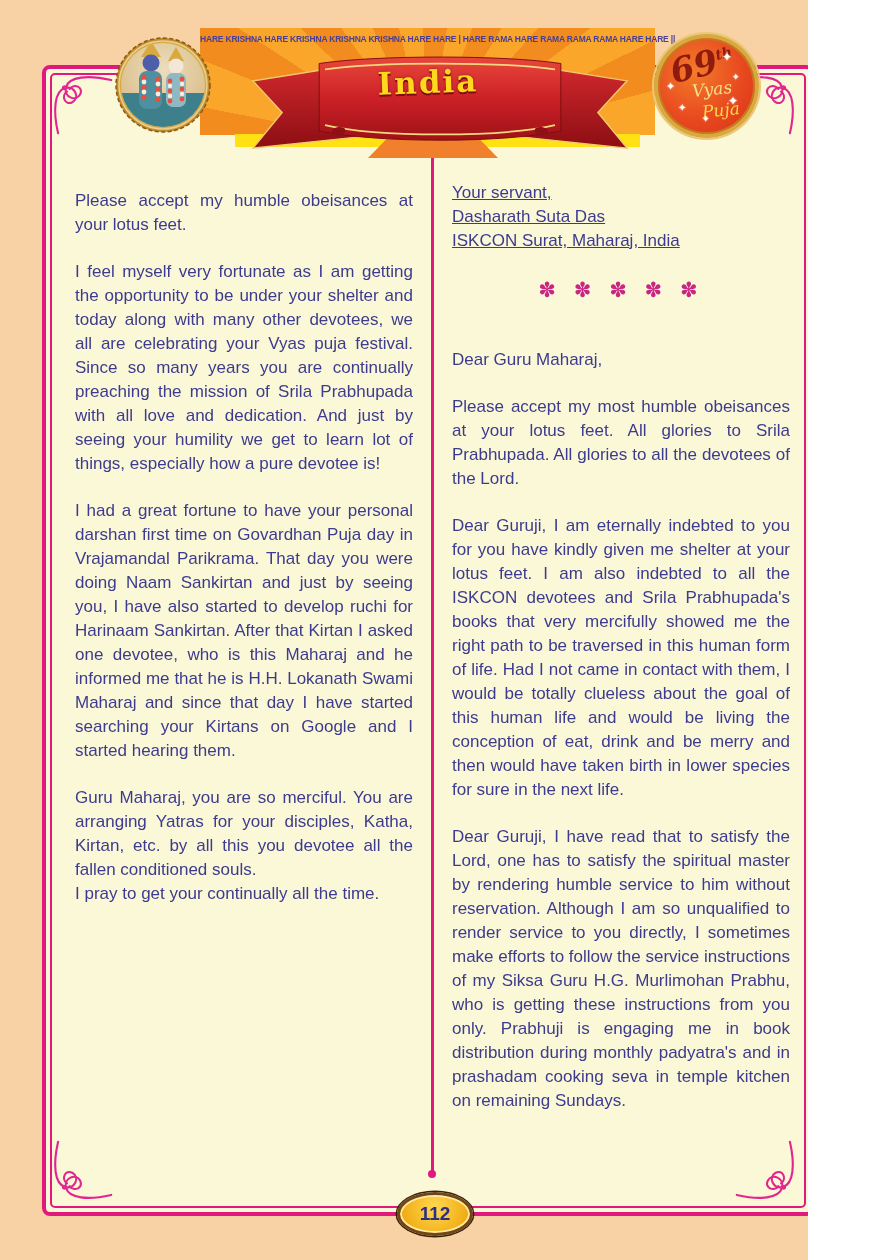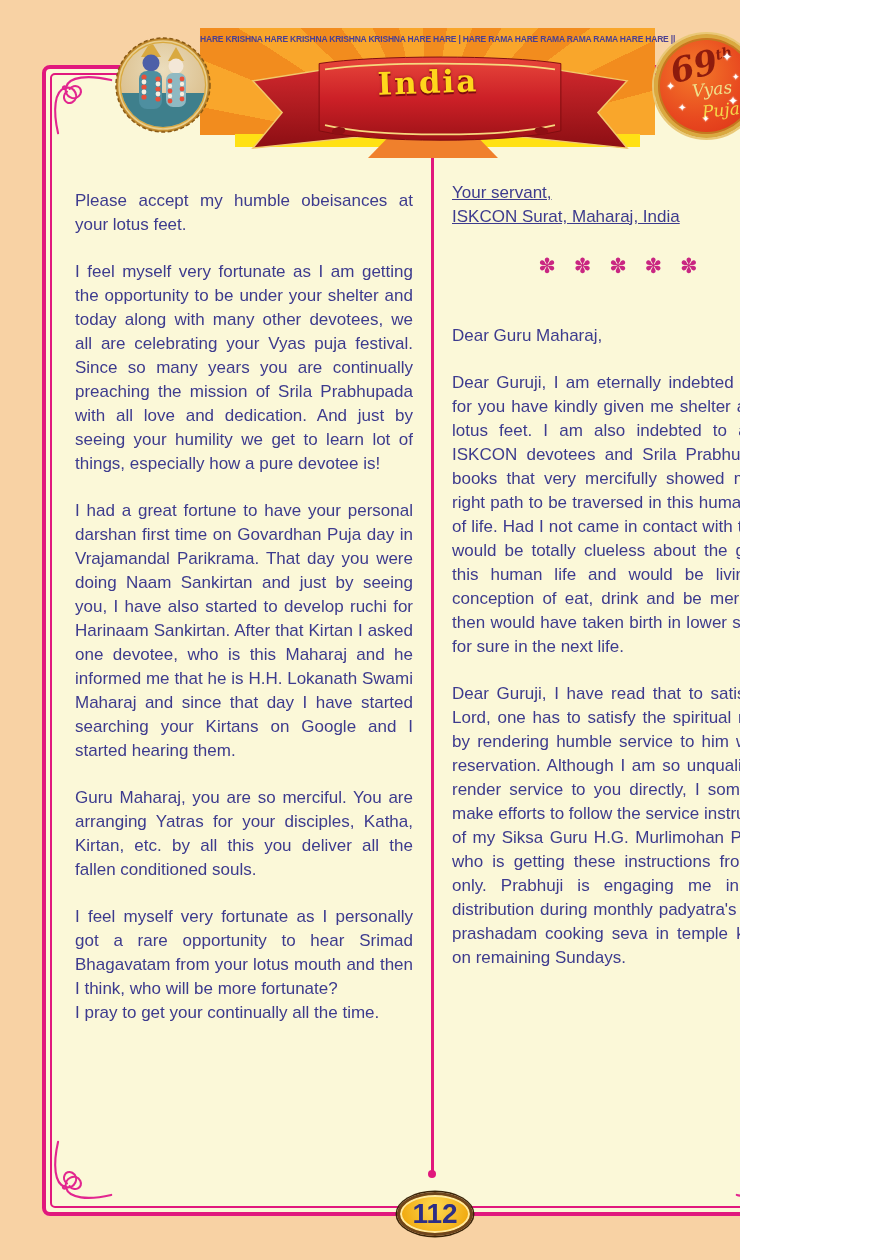--- a/index.html
+++ b/index.html
@@ -1,17 +1,17 @@
 <!DOCTYPE html>
 <html><head>
 <meta charset="utf-8">
 <style>
   html,body{margin:0;padding:0;}
   body{font-family:"Liberation Sans",sans-serif;}
-  .page{position:relative;width:740px;height:1260px;background:#F8D2A4;overflow:hidden;}
+  .page{position:relative;width:808px;height:1260px;background:#F8D2A4;overflow:hidden;}
 
   
   .frame{position:absolute;left:42px;top:65px;width:764px;height:1143px;
          background:#FBF8D8;border:4px solid #E1187D;border-radius:8px;z-index:1;}
   .frame-inner{position:absolute;left:4px;top:4px;right:4px;bottom:4px;
          border:2px solid #E1187D;border-radius:5px;}
 
   
   .corner{position:absolute;width:62px;height:62px;z-index:2;}
   .corner.tl{left:51px;top:73px;}
@@ -67,21 +67,21 @@
   .sig div{line-height:24px;text-decoration:underline;}
   .separator{margin-top:22px;text-align:center;color:#C92682;font-size:21px;
        letter-spacing:6px;line-height:30px;}
   .salutation{margin-top:43px;line-height:24px;}
 
   
   .page-num{position:absolute;left:397px;top:1192px;width:70px;height:38px;z-index:4;
         border:3px solid #6F451C;border-radius:50%;box-shadow:0 0 0 1.5px #3A2408,inset 0 0 0 2px #FFE9A0;
         background:radial-gradient(circle at 50% 32%,#FFD851,#F0A90F 80%);
         display:flex;align-items:center;justify-content:center;
-        font-weight:bold;font-size:28px;color:#2D2F85;}
+        font-weight:bold;font-size:19px;color:#2D2F85;}
 </style>
 </head>
 <body>
 
 <svg width="0" height="0" style="position:absolute">
   <defs>
     <symbol id="flourish" viewBox="0 0 70 70">
       <g fill="none" stroke="#E2268F" stroke-width="2.4" stroke-linecap="round">
         <path d="M68 8 C 42 2 20 4 17 16 C 14 27 28 33 33 24 C 37 16 26 11 21 18"></path>
         <path d="M8 68 C 2 42 4 20 16 17 C 27 14 33 28 24 33 C 16 37 11 26 18 21"></path>
@@ -198,32 +198,33 @@
     <span class="sp" style="left:20px;top:64px;font-size:10px">✦</span>
     <span class="sp" style="left:44px;top:76px;font-size:9px">✦</span>
   </div>
 
   <div class="divider"></div>
 
   <div class="col col-left">
     <p>Please accept my humble obeisances at your lotus feet.</p>
     <p>I feel myself very fortunate as I am getting the opportunity to be under your shelter and today along with many other devotees, we all are celebrating your Vyas puja festival. Since so many years you are continually preaching the mission of Srila Prabhupada with all love and dedication. And just by seeing your humility we get to learn lot of things, especially how a pure devotee is!</p>
     <p>I had a great fortune to have your personal darshan first time on Govardhan Puja day in Vrajamandal Parikrama. That day you were doing Naam Sankirtan and just by seeing you, I have also started to develop ruchi for Harinaam Sankirtan. After that Kirtan I asked one devotee, who is this Maharaj and he informed me that he is H.H. Lokanath Swami Maharaj and since that day I have started searching your Kirtans on Google and I started hearing them.</p>
-    <p>Guru Maharaj, you are so merciful. You are arranging Yatras for your disciples, Katha, Kirtan, etc. by all this you deliver all the fallen conditioned souls.</p>
-    <p>I feel myself very fortunate as I personally got a rare opportunity to hear Srimad Bhagavatam from your lotus mouth and then I think, who will be more fortunate?</p>
+    <p>Guru Maharaj, you are so merciful. You are arranging Yatras for your disciples, Katha, Kirtan, etc. by all this you devotee all the fallen conditioned souls.</p>
     <p class="no-gap">I pray to get your continually all the time.</p>
   </div>
 
   <div class="col col-right">
     <div class="sig">
       <div>Your servant,</div>
+      <div>Dasharath Suta Das</div>
       <div>ISKCON Surat, Maharaj, India</div>
     </div>
     <div class="separator">✽ ✽ ✽ ✽ ✽</div>
     <div class="salutation">Dear Guru Maharaj,</div>
+    <p>Please accept my most humble obeisances at your lotus feet. All glories to Srila Prabhupada.  All glories to all the devotees of the Lord.</p>
     <p>Dear Guruji, I am eternally indebted to you for you have kindly given me shelter at your lotus feet. I am also indebted to all the ISKCON devotees and Srila Prabhupada's books that very mercifully showed me the right path to be traversed in this human form of life. Had I not came in contact with them, I would be totally clueless about the goal of this human life and would be living the conception of eat, drink and be merry and then would have taken birth in lower species for sure in the next life.</p>
     <p>Dear Guruji, I have read that to satisfy the Lord, one has to satisfy the spiritual master by rendering humble service to him without reservation. Although I am so unqualified to render service to you directly, I sometimes make efforts to follow the service instructions of my Siksa Guru H.G. Murlimohan Prabhu, who is getting these instructions from you only. Prabhuji is engaging me in book distribution during monthly padyatra's and in prashadam cooking seva in temple kitchen on remaining Sundays.</p>
   </div>
 
   <div class="page-num">
     <span>112</span>
   </div>
 
 </div>
 

